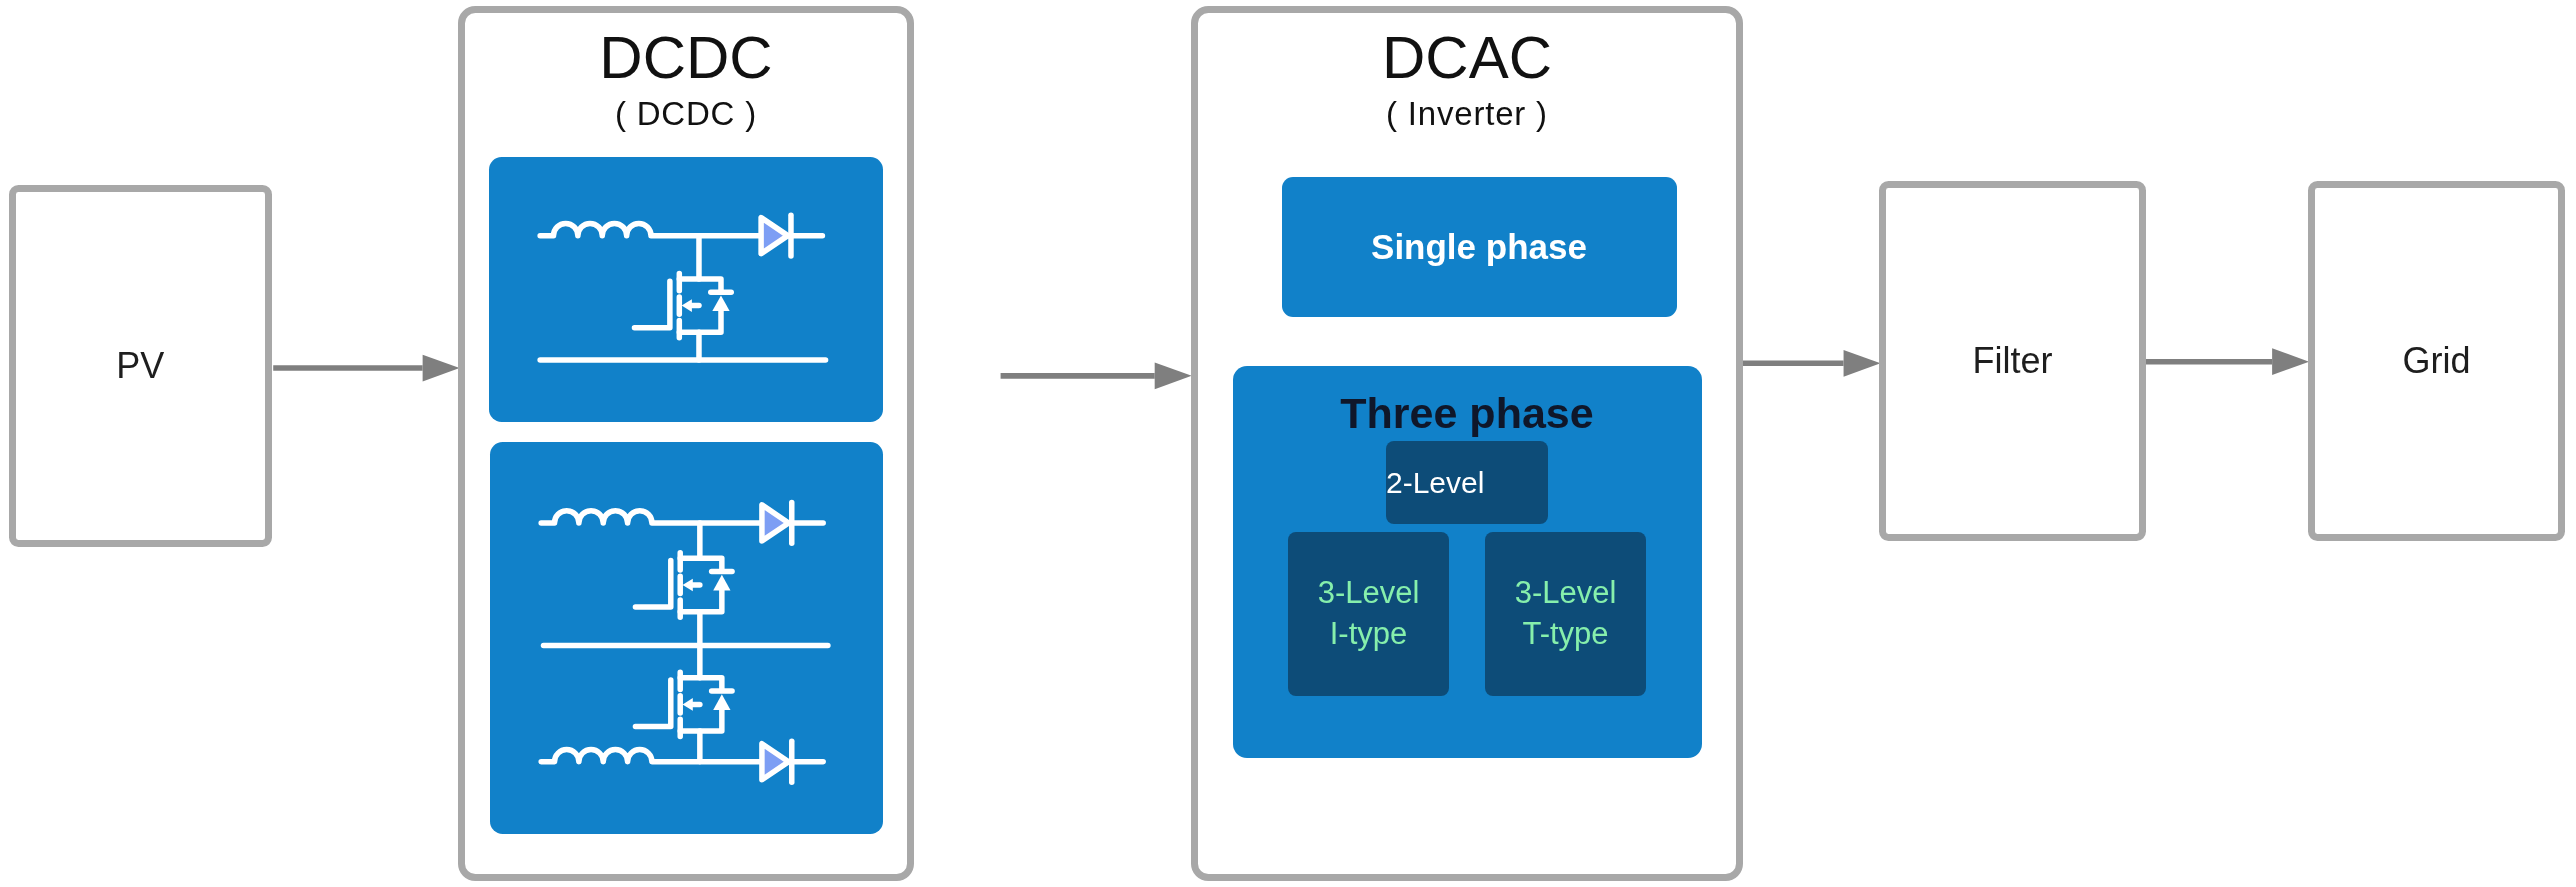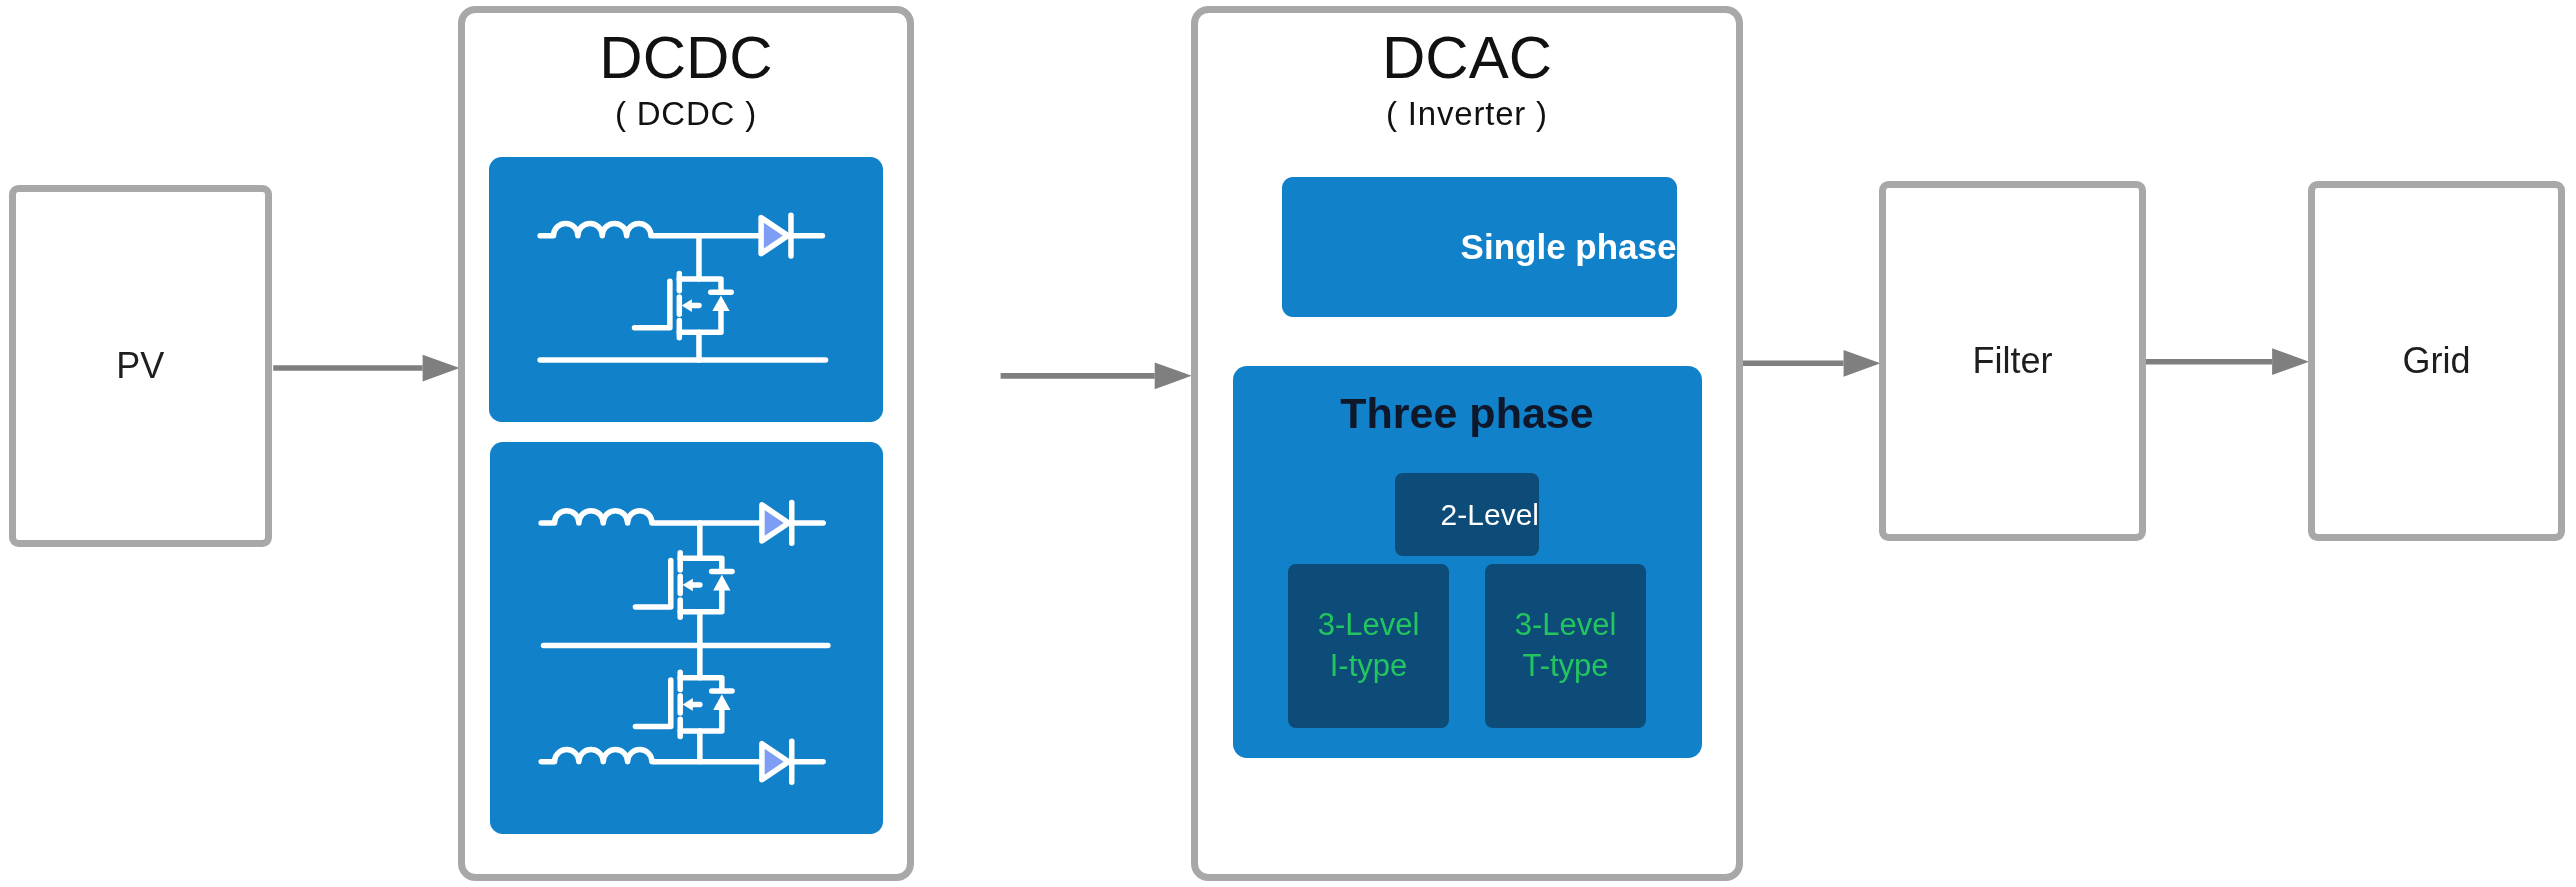--- a/index.html
+++ b/index.html
@@ -18,38 +18,38 @@
     border:7px solid #a8a8a8;border-radius:17.3px;
     display:flex;flex-direction:column;align-items:center;
   }
   .big-title{margin-top:12.6px;font-size:60px;line-height:1.05;color:#111111;}
   .sub-title{margin-top:6.3px;font-size:33px;line-height:1.15;color:#111111;letter-spacing:0.8px;}
   .circuit{background:#1181c9;border-radius:12.6px;display:block;}
   .circuit-1{margin-top:23.6px;}
   .circuit-2{margin-top:20.5px;}
   .sp-box{
     margin-top:44px;width:395px;height:140px;background:#1181c9;border-radius:11px;
-    display:flex;align-items:center;justify-content:flex-end;
+    display:flex;align-items:center;justify-content:center;
     color:#ffffff;font-weight:bold;font-size:35px;margin-left:24px;
   }
   .tp-panel{
     margin-top:49px;width:469px;height:392px;background:#1181c9;border-radius:14px;
     display:flex;flex-direction:column;align-items:center;
   }
   .tp-title{margin-top:22px;font-size:43px;font-weight:bold;color:#0f172a;line-height:1.18;}
   .lvl2-box{
-    margin-top:34px;width:144px;height:83px;background:#0d4c78;border-radius:7.9px;
-    display:flex;flex-direction:column;align-items:flex-end;justify-content:center;
+    margin-top:2px;width:162px;height:83px;background:#0d4c78;border-radius:7.9px;
+    display:flex;flex-direction:column;align-items:flex-start;justify-content:center;
     color:#ffffff;font-size:30px;line-height:1.3;text-align:center;
   }
   .lvl-row{margin-top:7.9px;display:flex;gap:36px;}
   .lvl3-box{
     width:161px;height:164px;background:#0d4c78;border-radius:7.9px;
     display:flex;flex-direction:column;align-items:center;justify-content:center;
-    color:#22c55e;font-size:31px;line-height:1.3;text-align:center;
+    color:#86efac;font-size:31px;line-height:1.3;text-align:center;
   }
   .arrow-layer{position:absolute;left:0;top:0;pointer-events:none;}
 </style>
 </head>
 <body>
 
 <div class="canvas">
 
   <svg class="arrow-layer" width="2576" height="887" viewBox="0 0 3275 1128">
     <g stroke="#7f7f7f" stroke-width="7" fill="#7f7f7f">

